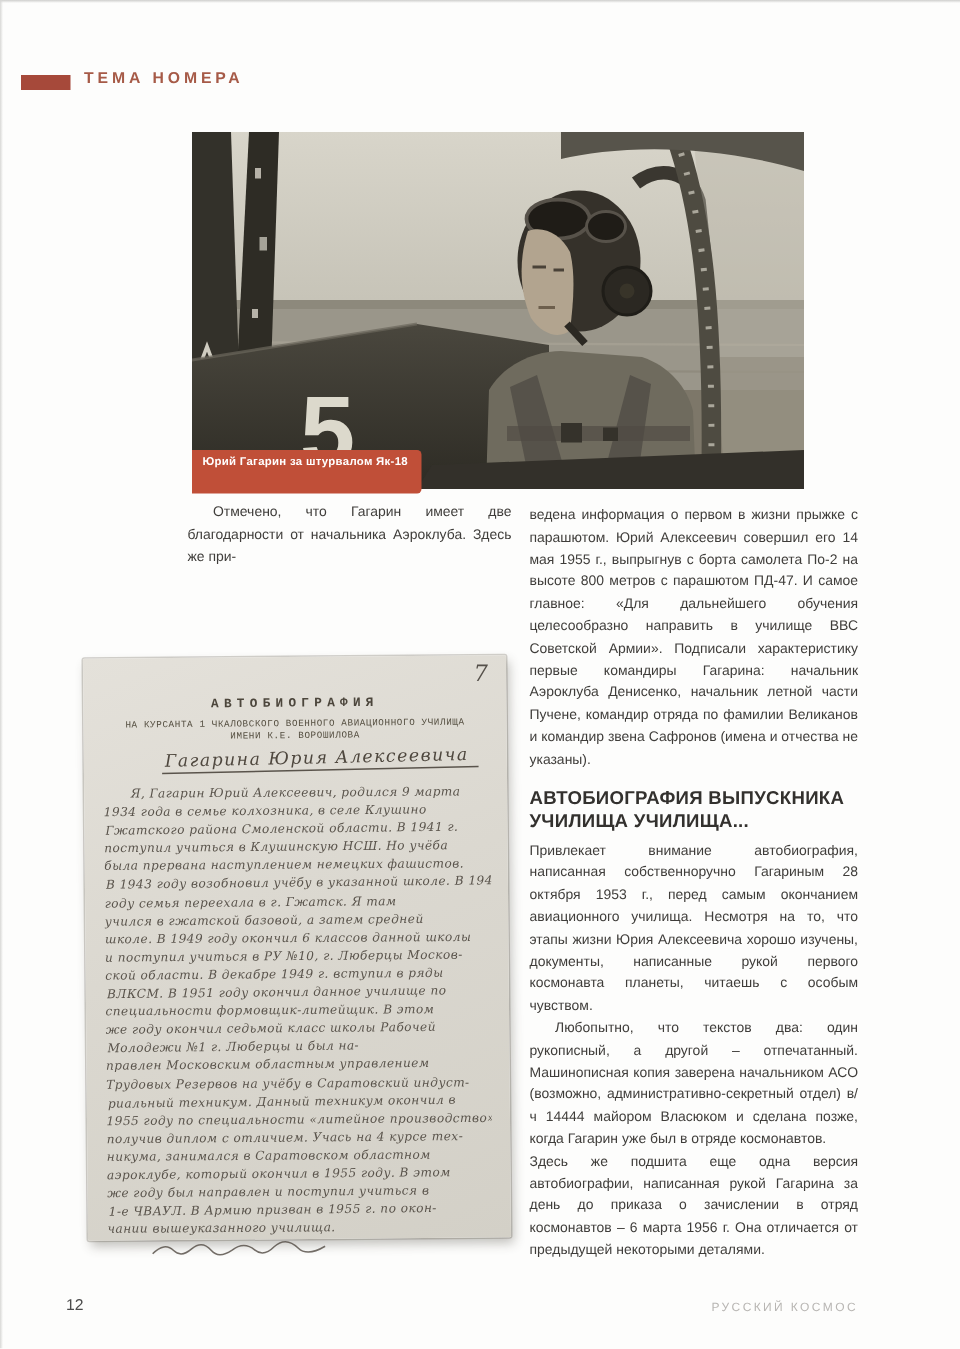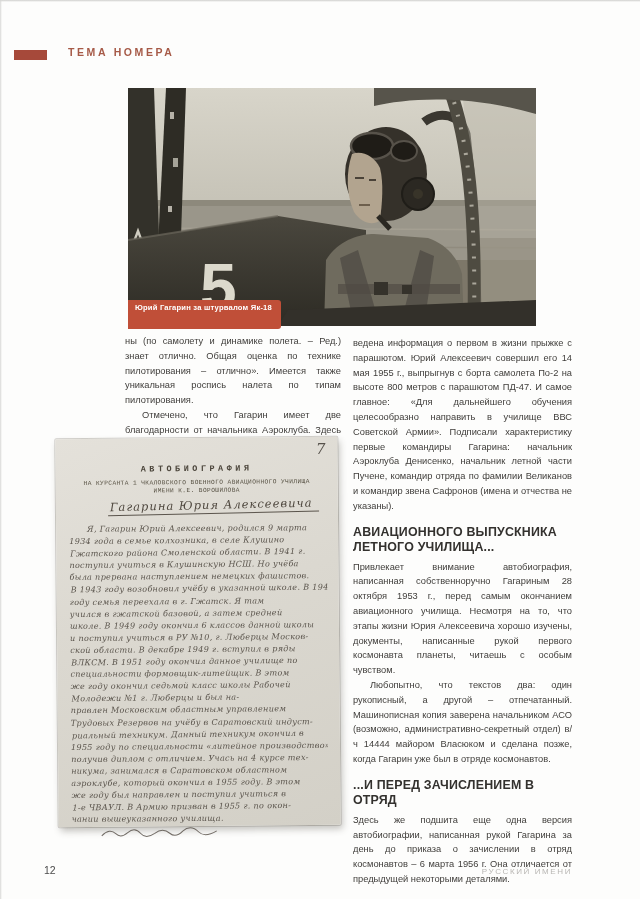--- a/index.html
+++ b/index.html
@@ -8,21 +8,21 @@
     background:#fdfdfc;
     font-family:"Liberation Sans",sans-serif;
   }
   .scan-edge-top{position:absolute;left:0;top:0;width:640px;height:2px;
     background:linear-gradient(#cfcfcd,rgba(255,255,255,0));}
   .scan-edge-left{position:absolute;left:0;top:0;width:2px;height:899px;
     background:linear-gradient(90deg,#d8d8d6,rgba(255,255,255,0));}
 
   
   .kicker-bar{position:absolute;left:14px;top:50px;width:33px;height:10px;background:#a6493a;}
-  .kicker-label{position:absolute;left:68px;top:46px;
+  .kicker-label{position:absolute;left:56px;top:46px;
     font-size:10.5px;font-weight:bold;letter-spacing:2.6px;color:#a65a47;}
 
   
   .photo{position:absolute;left:128px;top:88px;width:408px;height:238px;
     box-shadow:0 0 0 1px rgba(120,115,105,.35) inset;background:#c6c3b7;}
   .photo svg{display:block;}
   .photo-caption{position:absolute;left:0;top:212px;
     background:#c04f38;color:#fff;font-size:7.6px;font-weight:bold;
     padding:3px 9px 17px 7px;border-radius:0 3px 3px 0;letter-spacing:.2px;}
 
@@ -150,30 +150,28 @@
       <path d="M322,2 C340,52 348,120 346,236" stroke="#c9c6b9" stroke-width="4" fill="none" stroke-dasharray="2 11" opacity=".75"></path>
       <path d="M246,0 L408,0 L408,26 C340,6 280,10 246,18 Z" fill="#57544b"></path>
     </g>
 
     <polygon points="150,238 408,238 408,212 160,222" fill="#33302a"></polygon>
   </svg>
   <div class="photo-caption">Юрий Гагарин за штурвалом Як-18</div>
 </div>
 
 <div class="left-col bodytext">
-  <p>ны (по самолету и динамике полета. – Ред.) знает отлично. Общая оценка по технике пилотирования – отлично». Имеется также уникальная роспись налета по типам пилотирования.</p>
   <p class="ind">Отмечено, что Гагарин имеет две благодарности от начальника Аэроклуба. Здесь же при-</p>
 </div>
 
 <div class="right-col bodytext">
   <p>ведена информация о первом в жизни прыжке с парашютом. Юрий Алексеевич совершил его 14 мая 1955 г., выпрыгнув с борта самолета По-2 на высоте 800 метров с парашютом ПД-47. И самое главное: «Для дальнейшего обучения целесообразно направить в училище ВВС Советской Армии». Подписали характеристику первые командиры Гагарина: начальник Аэроклуба Денисенко, начальник летной части Пучене, командир отряда по фамилии Великанов и командир звена Сафронов (имена и отчества не указаны).</p>
-  <p class="subhead">АВИАЦИОННОГО ВЫПУСКНИКА ЛЕТНОГО УЧИЛИЩА...</p>
+  <p class="subhead">АВТОБИОГРАФИЯ ВЫПУСКНИКА УЧИЛИЩА УЧИЛИЩА...</p>
   <p>Привлекает внимание автобиография, написанная собственноручно Гагариным 28 октября 1953 г., перед самым окончанием авиационного училища. Несмотря на то, что этапы жизни Юрия Алексеевича хорошо изучены, документы, написанные рукой первого космонавта планеты, читаешь с особым чувством.</p>
   <p class="ind">Любопытно, что текстов два: один рукописный, а другой – отпечатанный. Машинописная копия заверена начальником АСО (возможно, административно-секретный отдел) в/ч 14444 майором Власюком и сделана позже, когда Гагарин уже был в отряде космонавтов.</p>
-  <p class="subhead">...И ПЕРЕД ЗАЧИСЛЕНИЕМ В ОТРЯД</p>
   <p>Здесь же подшита еще одна версия автобиографии, написанная рукой Гагарина за день до приказа о зачислении в отряд космонавтов – 6 марта 1956 г. Она отличается от предыдущей некоторыми деталями.</p>
 </div>
 
 <div class="doc">
   <div class="doc-pagenum">7</div>
   <div class="doc-title">АВТОБИОГРАФИЯ</div>
   <div class="doc-sub doc-sub1">НА КУРСАНТА 1 ЧКАЛОВСКОГО ВОЕННОГО АВИАЦИОННОГО УЧИЛИЩА</div>
   <div class="doc-sub doc-sub2">ИМЕНИ К.Е. ВОРОШИЛОВА</div>
   <div class="doc-name">Гагарина Юрия Алексеевича</div>
   <div class="doc-lines">
@@ -202,13 +200,13 @@
     <div class="mline">же году был направлен и поступил учиться в</div>
     <div class="mline">1-е ЧВАУЛ. В Армию призван в 1955 г. по окон-</div>
     <div class="mline">чании вышеуказанного училища.</div>
     <svg width="120" height="14" viewBox="0 0 120 14" style="margin-left:28px;margin-top:2px;">
       <path d="M2,9 q8,-8 14,-2 q5,5 12,-1 q7,-6 13,1 q5,6 14,0 q8,-6 15,0 q6,5 13,-2 q8,-7 16,1 q6,6 18,-1" stroke="#5a544c" stroke-width="1" fill="none" opacity=".85"></path>
     </svg>
   </div>
 </div>
 
 <div class="page-num">12</div>
-<div class="footer-brand">РУССКИЙ ИМЕНИ</div>
+<div class="footer-brand">РУССКИЙ КОСМОС</div>
 
 </body></html>

